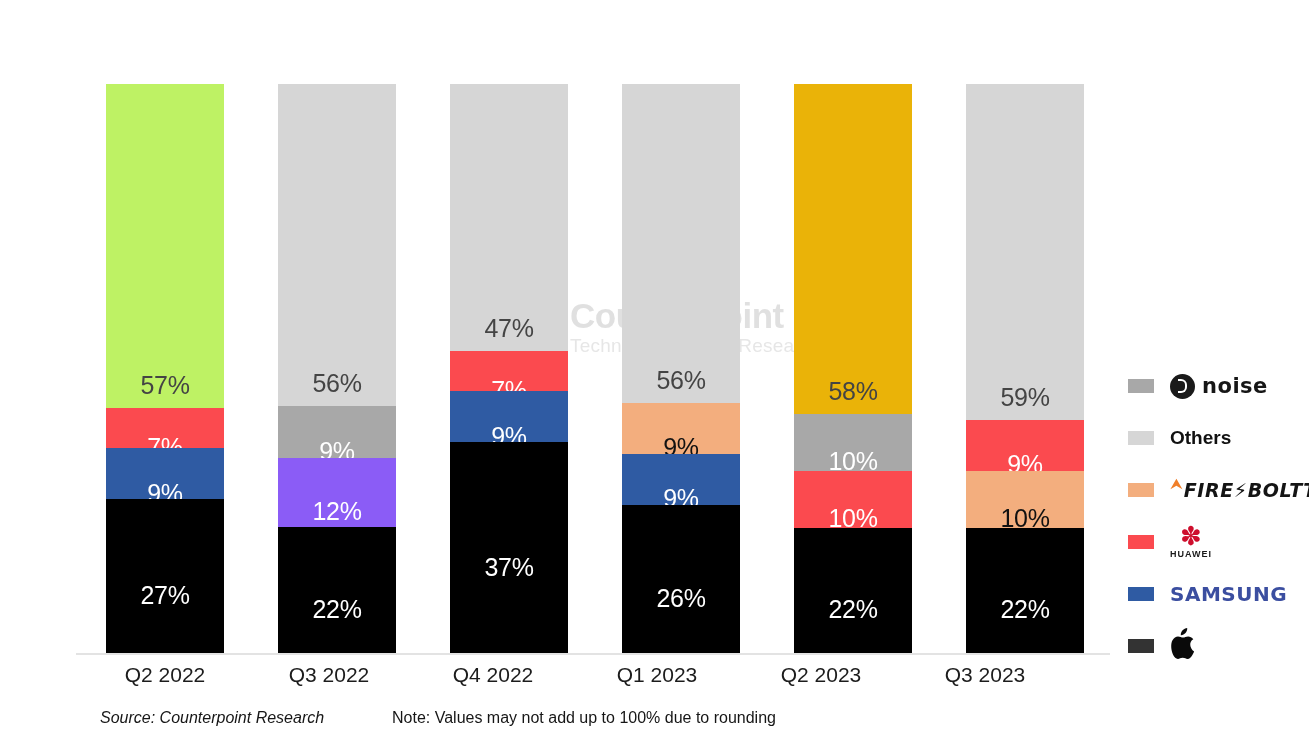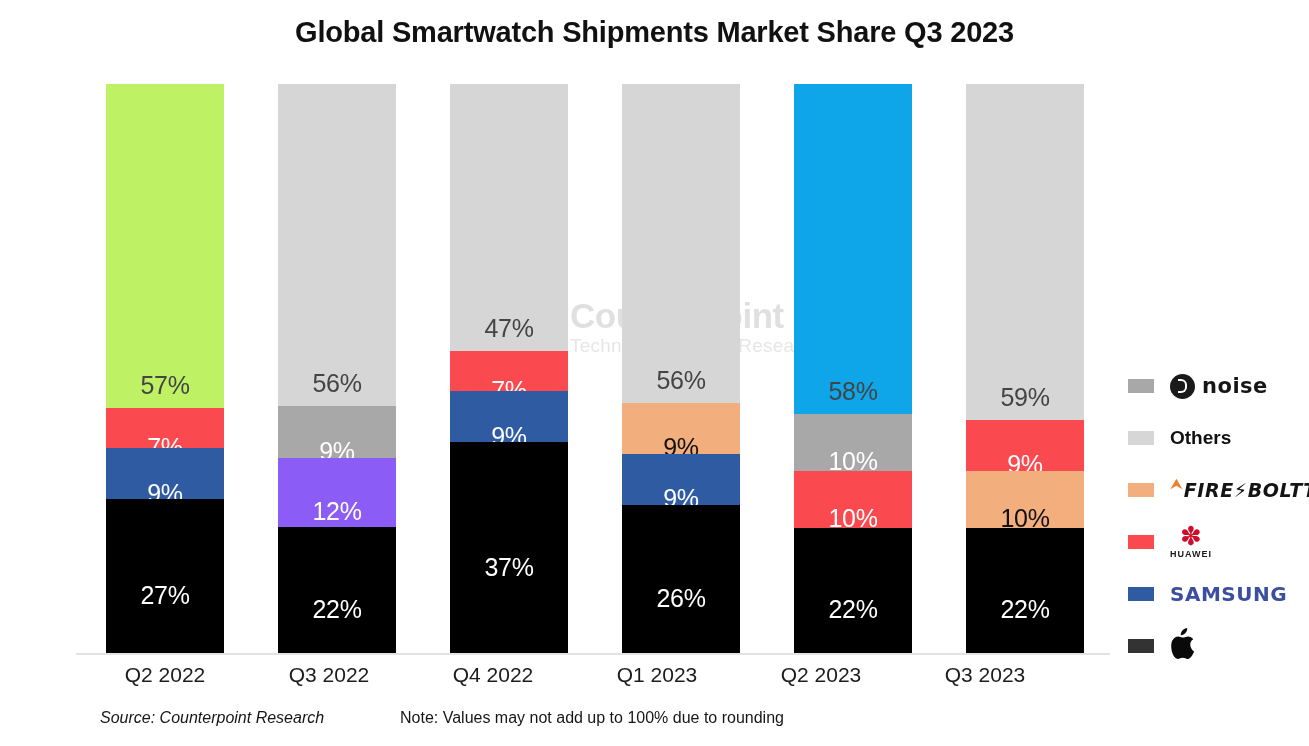--- a/index.html
+++ b/index.html
@@ -165,21 +165,21 @@
   .footer-source {
     position: absolute;
     left: 100px;
     top: 709px;
     font-size: 16px;
     font-style: italic;
     color: #161616;
   }
   .footer-note {
     position: absolute;
-    left: 400px;
+    left: 392px;
     top: 709px;
     font-size: 16px;
     color: #161616;
   }
 
   
   .legend {
     position: absolute;
     left: 1128px;
     top: 360px;
@@ -268,21 +268,20 @@
     letter-spacing: 0.5px;
     font-family: "DejaVu Sans", sans-serif;
   }
   .apple-mark { width: 26px; height: 32px; }
 </style>
 </head>
 <body>
 
 <div class="chart-root">
 
-  <div class="chart-title">Global Smartwatch Shipments Market Share Q3 2023</div>
 
   <div class="watermark">
     <div class="wm-mark">
       <div class="ring"></div>
       <div class="notch"></div>
       <div class="dot"></div>
     </div>
     <div class="wm-text">
       <div class="wm-title">Counterpoint</div>
       <div class="wm-sub">Technology Market Research</div>
@@ -341,21 +340,21 @@
             <span class="seg-label" style="color: rgb(17, 17, 17);">9%</span>
           </div>
           <div class="seg" style="flex: 9 0 0px; background: rgb(47, 91, 163);">
             <span class="seg-label" style="color: rgb(255, 255, 255);">9%</span>
           </div>
           <div class="seg" style="flex: 26 0 0px; background: rgb(0, 0, 0);">
             <span class="seg-label" style="color: rgb(255, 255, 255);">26%</span>
           </div>
         </div>
         <div class="bar-col">
-          <div class="seg others" style="flex: 58 0 0px; background: #0ea5e9;">
+          <div class="seg others" style="flex: 58 0 0px; background: #eab308;">
             <span class="seg-label" style="color: rgb(68, 68, 68);">58%</span>
           </div>
           <div class="seg" style="flex: 10 0 0px; background: rgb(168, 168, 168);">
             <span class="seg-label" style="color: rgb(255, 255, 255);">10%</span>
           </div>
           <div class="seg" style="flex: 10 0 0px; background: rgb(251, 74, 79);">
             <span class="seg-label" style="color: rgb(255, 255, 255);">10%</span>
           </div>
           <div class="seg" style="flex: 22 0 0px; background: rgb(0, 0, 0);">
             <span class="seg-label" style="color: rgb(255, 255, 255);">22%</span>

